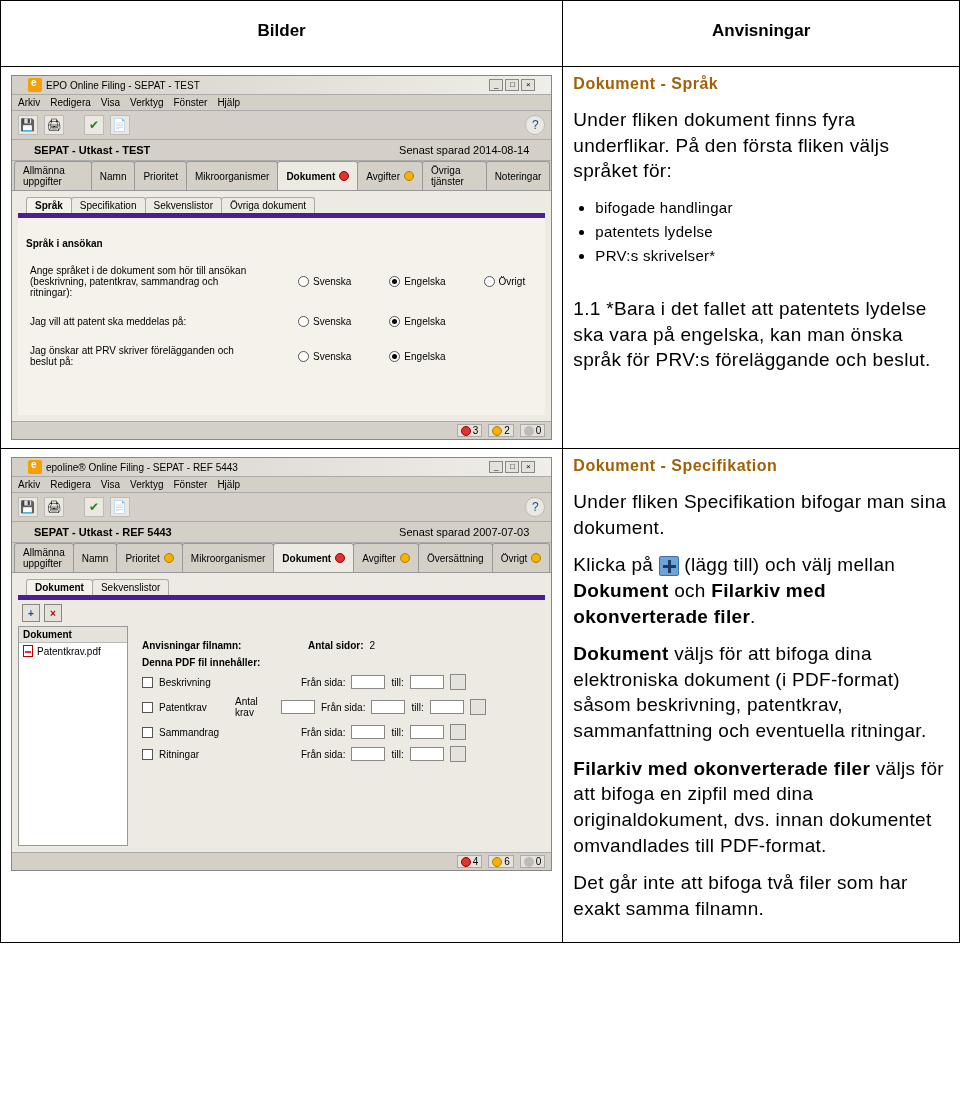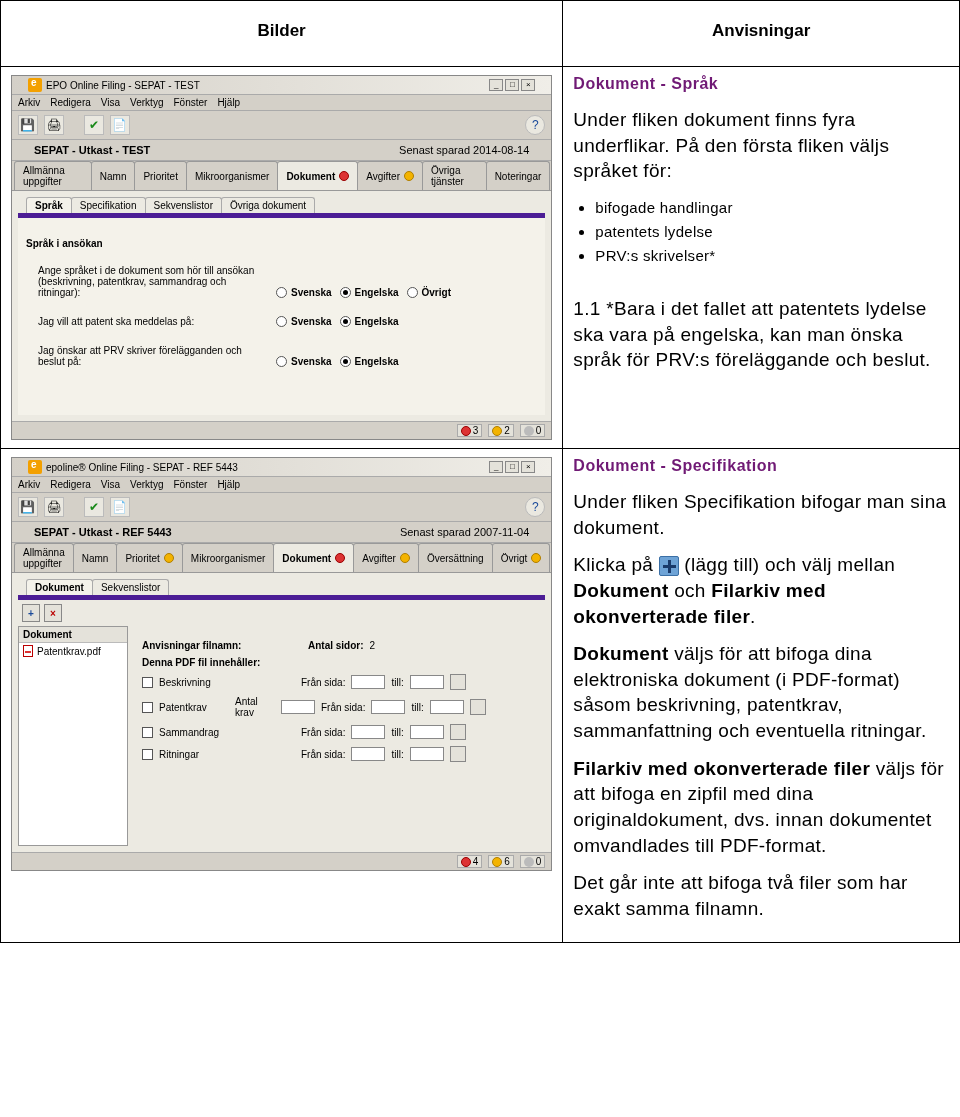--- a/index.html
+++ b/index.html
@@ -20,21 +20,21 @@
   }
   td.img-cell { width: 55%; }
   td.txt-cell { width: 45%; }
   .header-cell {
     text-align: center;
     font-weight: bold;
     font-size: 17px;
     padding: 20px 10px 25px 10px !important;
   }
   .section-head {
-    color: #701a75;
+    color: #a16207;
     font-weight: bold;
     font-size: 16px;
     margin-bottom: 14px;
     letter-spacing: 0.5px;
   }
   .body-txt {
     font-size: 19px;
     line-height: 1.35;
     margin-bottom: 12px;
     letter-spacing: 0.3px;
@@ -76,24 +76,24 @@
   .tab { background:#d4d0c8; border:1px solid #999; border-bottom:none; padding:3px 8px; font-size:10px; display:flex; align-items:center; gap:4px; border-radius:3px 3px 0 0; margin-right:-1px;}
   .tab.active { background:#eceae2; font-weight:bold; }
   .warn-dot { width:10px; height:10px; border-radius:50%; background:#f3b300; border:1px solid #b07e00; display:inline-block; }
   .err-dot { width:10px; height:10px; border-radius:50%; background:#d33; border:1px solid #900; display:inline-block;}
   .innerarea { background:#eceae2; padding:6px; }
   .subtabbar { display:flex; gap:0; border-bottom:5px solid #4c1d95;padding-left:8px; }
   .subtab { background:#eceae2; border:1px solid #aaa; border-bottom:none; padding:2px 8px; font-size:10px; border-radius:3px 3px 0 0; margin-right:-1px;}
   .subtab.active { background:#f4f2ea; font-weight:bold;}
   .panel-body { background:#eceae2; padding:10px 8px 40px 8px; min-height:150px; }
   .panel-body.light { background:#f4f2ea; }
-  .field-row { display:flex; align-items:flex-end; gap:8px; margin:8px 12px; font-size:10px;}
+  .field-row { display:flex; align-items:center; gap:38px; margin:8px 4px; font-size:10px;}
   .radio { width:11px; height:11px; border:1px solid #555; border-radius:50%; display:inline-block; position:relative; background:#fff;}
   .radio.sel::after{ content:""; position:absolute; left:2px; top:2px; width:5px; height:5px; border-radius:50%; background:#000;}
-  .ropt { display:flex; align-items:center; gap:4px;font-weight:bold;}
+  .ropt { display:flex; align-items:center; gap:4px;}
   .statusbar { display:flex; justify-content:flex-end; align-items:center; gap:6px; background:#d4d0c8; border-top:1px solid #aaa; padding:2px 6px; font-size:10px;}
   .sbox { display:flex; align-items:center; gap:2px; background:#e4e2da; border:1px solid #aaa; padding:0 3px;}
   .grey-i { width:10px;height:10px;border-radius:50%;background:#bbb; display:inline-block;}
 
   
   .splitpane { display:flex; min-height:220px;}
   .leftlist { width:110px; background:#fff; border:1px solid #999; font-size:10px;}
   .leftlist .lh { background:#e4e2da; padding:2px 4px; font-weight:bold; border-bottom:1px solid #bbb;}
   .leftlist .li { padding:2px 4px; display:flex; align-items:center; gap:4px;}
   .pdf-ico { width:10px;height:12px; background:#fff; border:1px solid #b00; position:relative;}
@@ -304,21 +304,21 @@
     <span class="tbtn">🖨</span>
     <span style="width:8px"></span>
     <span class="tbtn ok">✔</span>
     <span class="tbtn">📄</span>
     <span class="help-right">
                 <span class="tbtn q">?</span>
               </span>
   </div>
   <div class="subheader">
     <span>SEPAT - Utkast - REF 5443</span>
-    <span class="rhs">Senast sparad 2007-11-04</span>
+    <span class="rhs">Senast sparad 2007-07-03</span>
   </div>
   <div class="tabbar">
     <span class="tab">
                 <span>Allmänna uppgifter</span>
               </span>
     <span class="tab">
                 <span>Namn</span>
               </span>
     <span class="tab">
                 <span>Prioritet</span>

